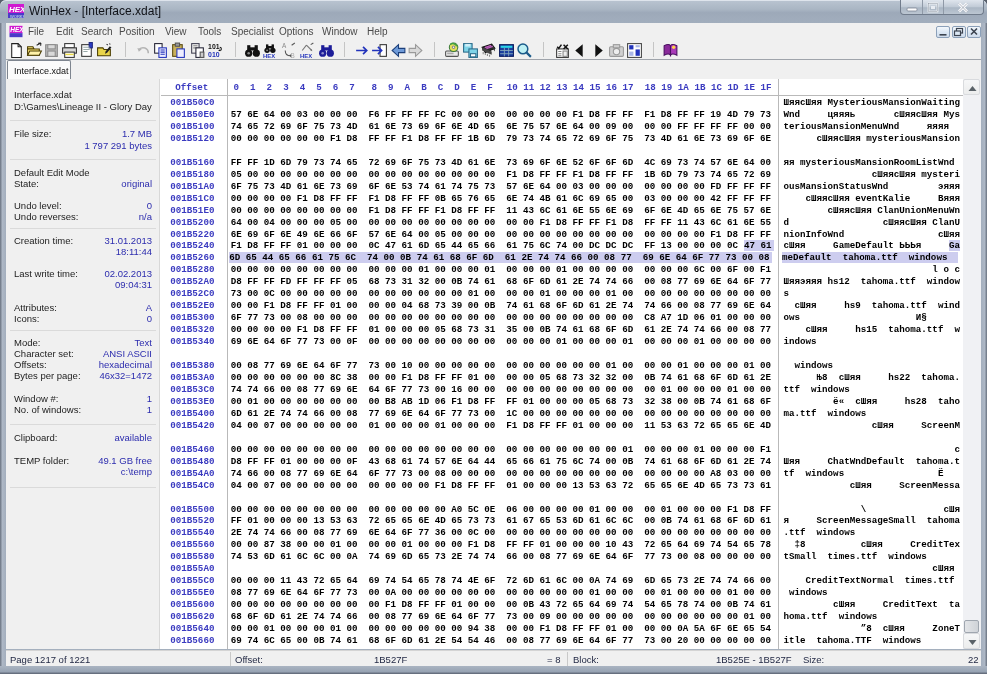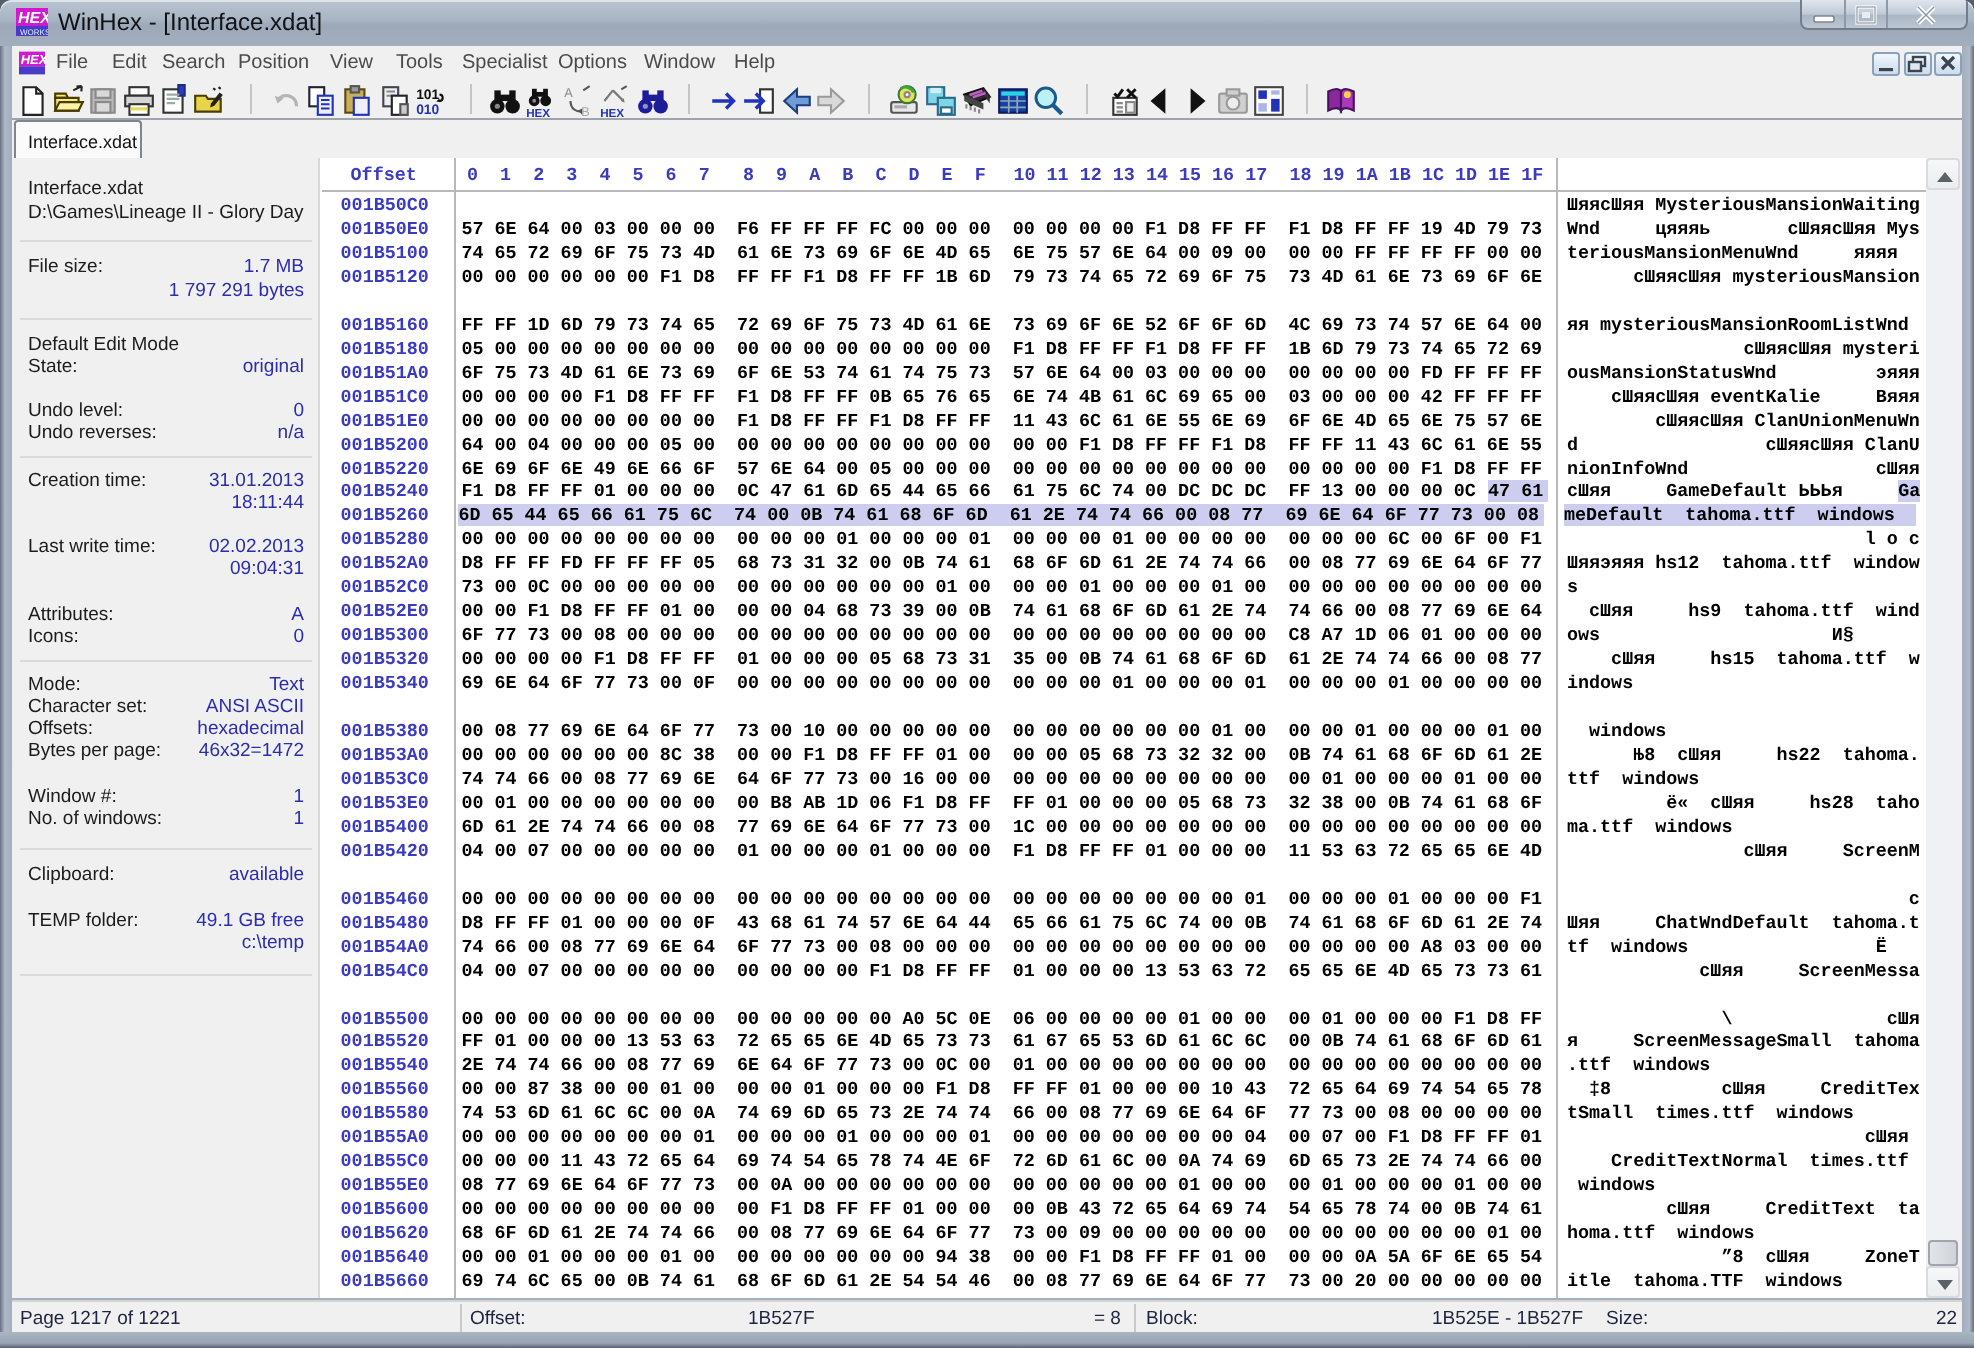--- a/index.html
+++ b/index.html
@@ -593,36 +593,35 @@
           <span class="hx" style="left:69.70px">00 00 00 00 00 00 00 00  00 00 00 00 00 A0 5C 0E  06 00 00 00 00 01 00 00  00 01 00 00 00 F1 D8 FF</span>
           <span class="hx" style="left:622.50px">              \              сШя</span>
         </div>
 <div class="hrow" style="top:436.46px">
           <span class="hx off">001B5520</span>
           <span class="hx" style="left:69.70px">FF 01 00 00 00 13 53 63  72 65 65 6E 4D 65 73 73  61 67 65 53 6D 61 6C 6C  00 0B 74 61 68 6F 6D 61</span>
           <span class="hx" style="left:622.50px">я     ScreenMessageSmall  tahoma</span>
         </div>
 <div class="hrow" style="top:448.42px">
           <span class="hx off">001B5540</span>
-          <span class="hx" style="left:69.70px">2E 74 74 66 00 08 77 69  6E 64 6F 77 73 00 0C 00  01 00 00 00 00 00 00 00  00 00 00 00 00 00 00 00</span>
+          <span class="hx" style="left:69.70px">2E 74 74 66 00 08 77 69  6E 64 6F 77 36 00 0C 00  00 00 00 00 00 00 00 00  00 00 00 00 00 00 00 00</span>
           <span class="hx" style="left:622.50px">.ttf  windows                   </span>
         </div>
 <div class="hrow" style="top:460.37px">
           <span class="hx off">001B5560</span>
           <span class="hx" style="left:69.70px">00 00 87 38 00 00 01 00  00 00 01 00 00 00 F1 D8  FF FF 01 00 00 00 10 43  72 65 64 69 74 54 65 78</span>
           <span class="hx" style="left:622.50px">  ‡8          сШяя     CreditTex</span>
         </div>
 <div class="hrow" style="top:472.33px">
           <span class="hx off">001B5580</span>
           <span class="hx" style="left:69.70px">74 53 6D 61 6C 6C 00 0A  74 69 6D 65 73 2E 74 74  66 00 08 77 69 6E 64 6F  77 73 00 08 00 00 00 00</span>
           <span class="hx" style="left:622.50px">tSmall  times.ttf  windows      </span>
         </div>
 <div class="hrow" style="top:484.28px">
           <span class="hx off">001B55A0</span>
-          <span class="hx" style="left:69.70px">00 00 00 00 00 00 00 01  00 00 00 01 00 00 00 01  00 00 00 00 00 00 00 04  00 07 00 F1 D8 FF FF 01</span>
           <span class="hx" style="left:622.50px">                           сШяя </span>
         </div>
 <div class="hrow" style="top:496.24px">
           <span class="hx off">001B55C0</span>
           <span class="hx" style="left:69.70px">00 00 00 11 43 72 65 64  69 74 54 65 78 74 4E 6F  72 6D 61 6C 00 0A 74 69  6D 65 73 2E 74 74 66 00</span>
           <span class="hx" style="left:622.50px">    CreditTextNormal  times.ttf </span>
         </div>
 <div class="hrow" style="top:508.20px">
           <span class="hx off">001B55E0</span>
           <span class="hx" style="left:69.70px">08 77 69 6E 64 6F 77 73  00 0A 00 00 00 00 00 00  00 00 00 00 00 01 00 00  00 01 00 00 00 01 00 00</span>

